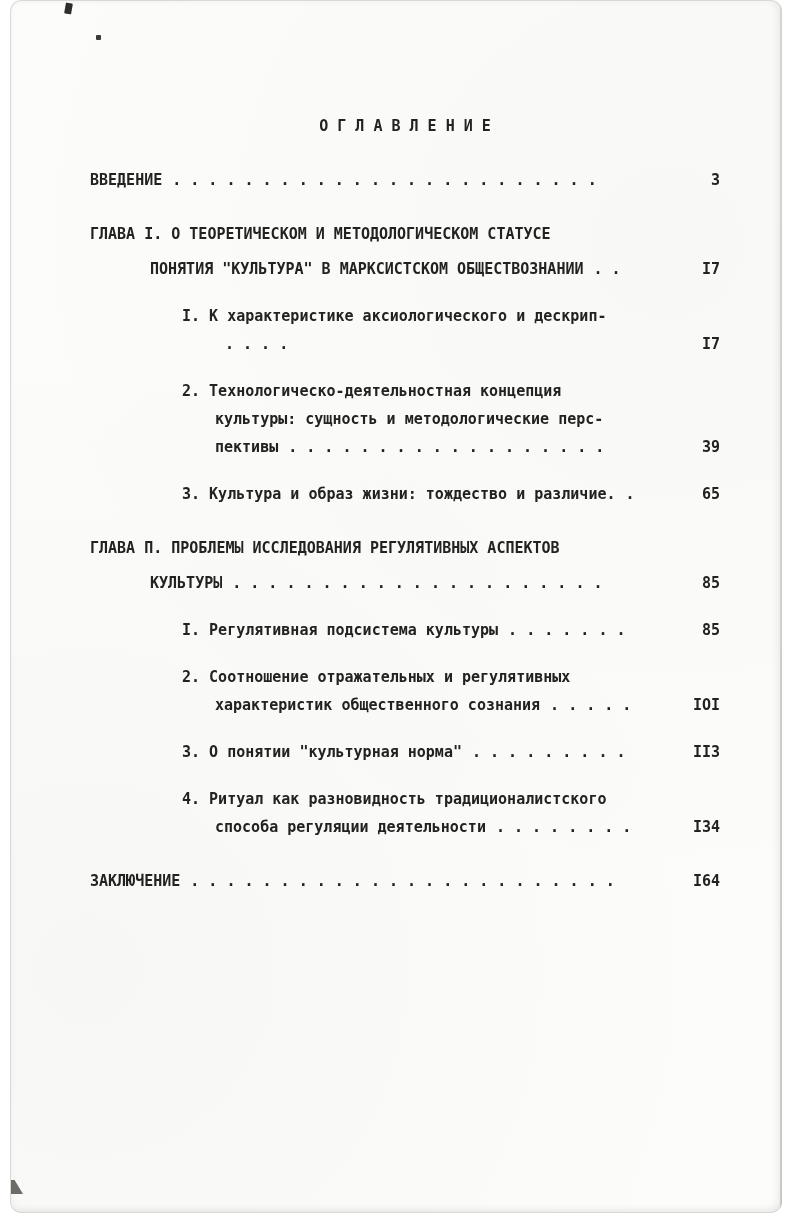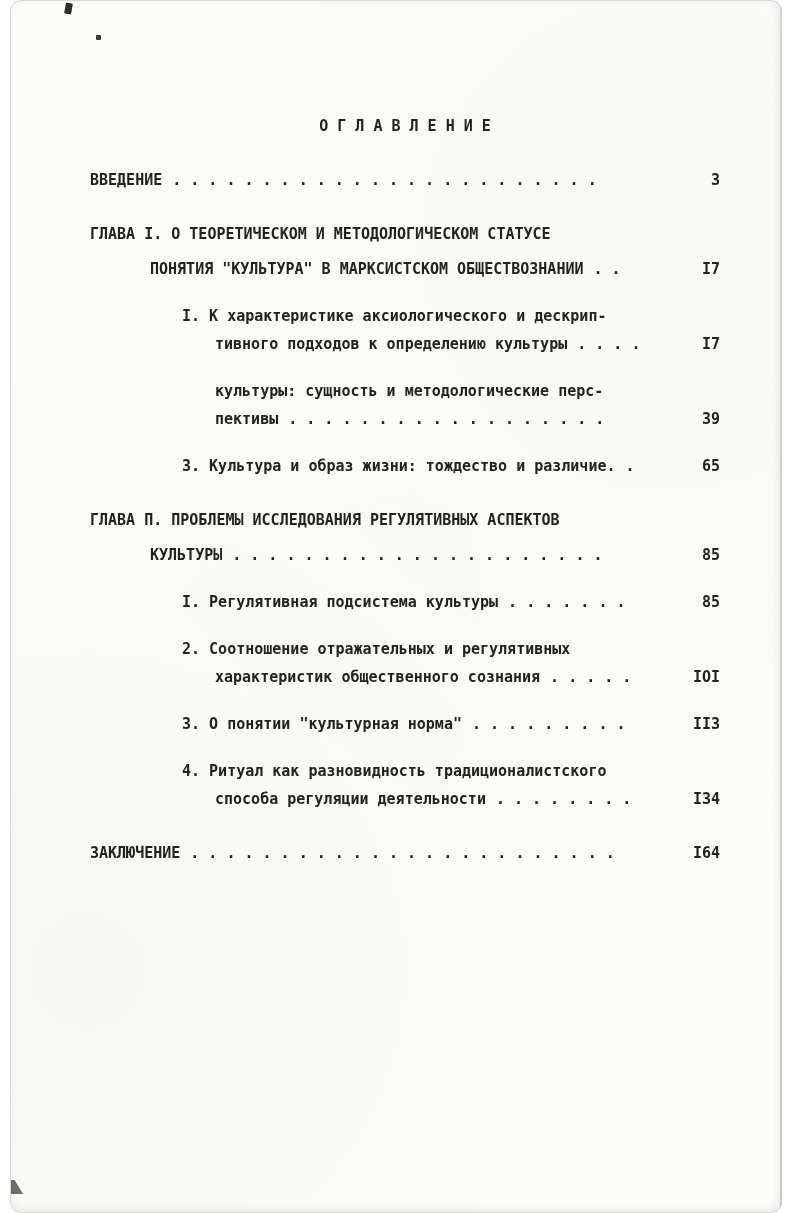--- a/index.html
+++ b/index.html
@@ -91,23 +91,24 @@
     <div class="toc-title">О Г Л А В Л Е Н И Е</div>
     <div id="toc-body">
         <div class="toc-section">
           <div class="toc-row i0"><span class="txt">ВВЕДЕНИЕ</span><span class="dots">. . . . . . . . . . . . . . . . . . . . . . . .</span><span class="pg">3</span></div>
         </div>
         <div class="toc-section">
           <div class="toc-row i0"><span class="txt">ГЛАВА I. О ТЕОРЕТИЧЕСКОМ И МЕТОДОЛОГИЧЕСКОМ СТАТУСЕ</span></div>
           <div class="toc-row i1"><span class="txt">ПОНЯТИЯ "КУЛЬТУРА" В МАРКСИСТСКОМ ОБЩЕСТВОЗНАНИИ</span><span class="dots">. .</span><span class="pg">I7</span></div>
           <div class="toc-item">
             <div class="toc-row i2"><span class="txt">I. К характеристике аксиологического и дескрип-</span></div>
-            <div class="toc-row i3"><span class="txt">тивного подходов к определению культуры</span><span class="dots">. . . .</span><span class="pg">I7</span></div>
+            <div class="toc-row i3"><span class="dots">. . . .</span><span class="pg">I7</span></div>
           </div>
           <div class="toc-item">
+            <div class="toc-row i2"><span class="txt">2. Технологическо-деятельностная концепция</span></div>
             <div class="toc-row i3"><span class="txt">культуры: сущность и методологические перс-</span></div>
             <div class="toc-row i3"><span class="txt">пективы</span><span class="dots">. . . . . . . . . . . . . . . . . .</span><span class="pg">39</span></div>
           </div>
           <div class="toc-item">
             <div class="toc-row i2"><span class="txt">3. Культура и образ жизни: тождество и различие.</span><span class="dots">.</span><span class="pg">65</span></div>
           </div>
         </div>
         <div class="toc-section">
           <div class="toc-row i0"><span class="txt">ГЛАВА П. ПРОБЛЕМЫ ИССЛЕДОВАНИЯ РЕГУЛЯТИВНЫХ АСПЕКТОВ</span></div>
           <div class="toc-row i1"><span class="txt">КУЛЬТУРЫ</span><span class="dots">. . . . . . . . . . . . . . . . . . . . .</span><span class="pg">85</span></div>

